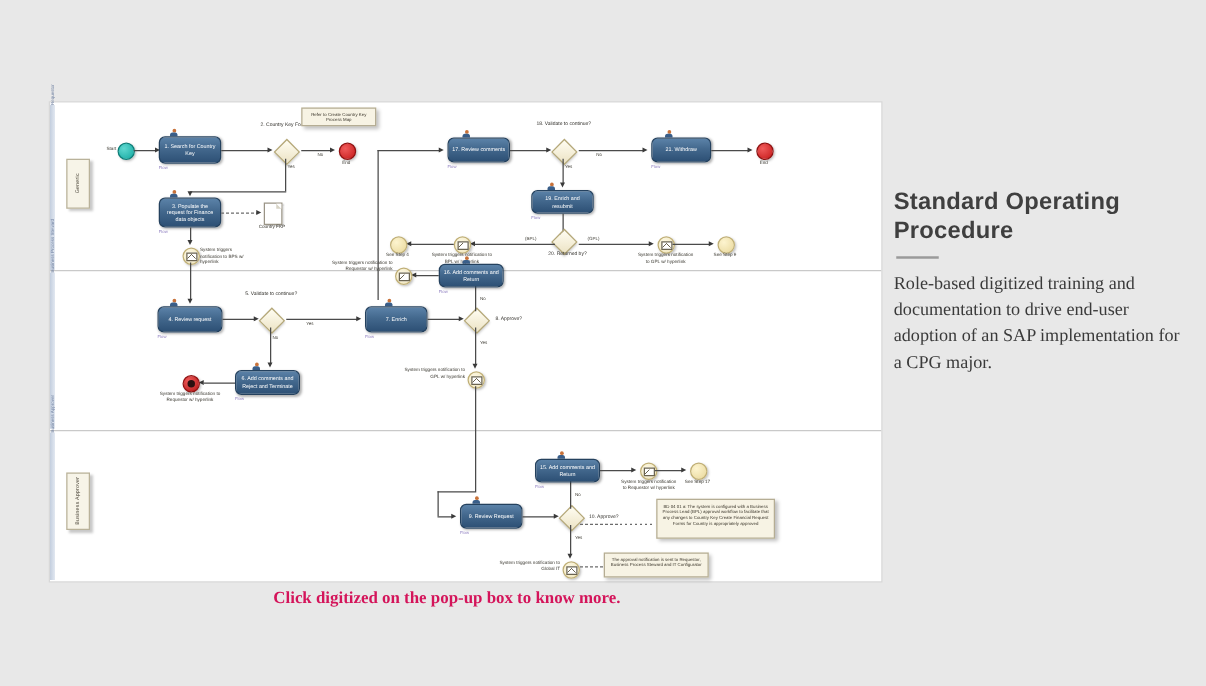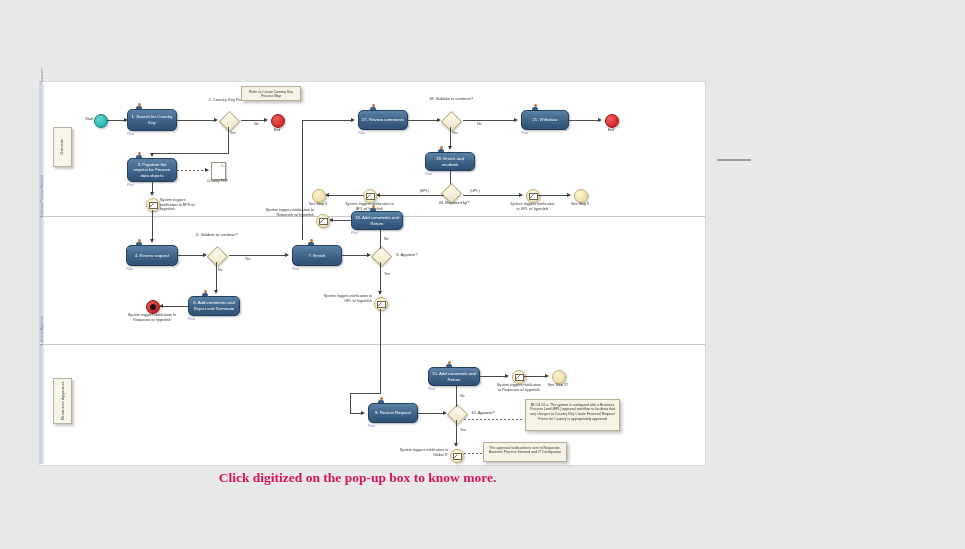--- a/index.html
+++ b/index.html
@@ -86,21 +86,23 @@
   .arr-u{border-width:0 2.5px 4px 2.5px;border-color:transparent transparent #3a3a3a transparent;}
   .flow-lbl{position:absolute;font-size:3.6px;color:#3a3830;}
 
   #caption{position:absolute;left:0;top:470px;width:715px;text-align:center;
            font-family:"Liberation Serif",serif;font-weight:bold;font-size:13.5px;color:#d4145a;}
 </style>
 </head>
 <body>
 
 <div id="right-panel">
+  <div id="sop-title">Standard Operating Procedure</div>
   <div id="title-rule"></div>
+  <div id="sop-body">Role-based digitized training and documentation to drive end-user adoption of an SAP implementation for a CPG major.</div>
 </div>
 
 <div id="canvas">
  <div id="diagram">
 
   <div class="lane-sep" style="top:134px"></div>
   <div class="lane-sep" style="top:262px"></div>
 
   <div class="lane-band" style="left:0;top:2px;height:132px">
         <span>Requestor</span>

